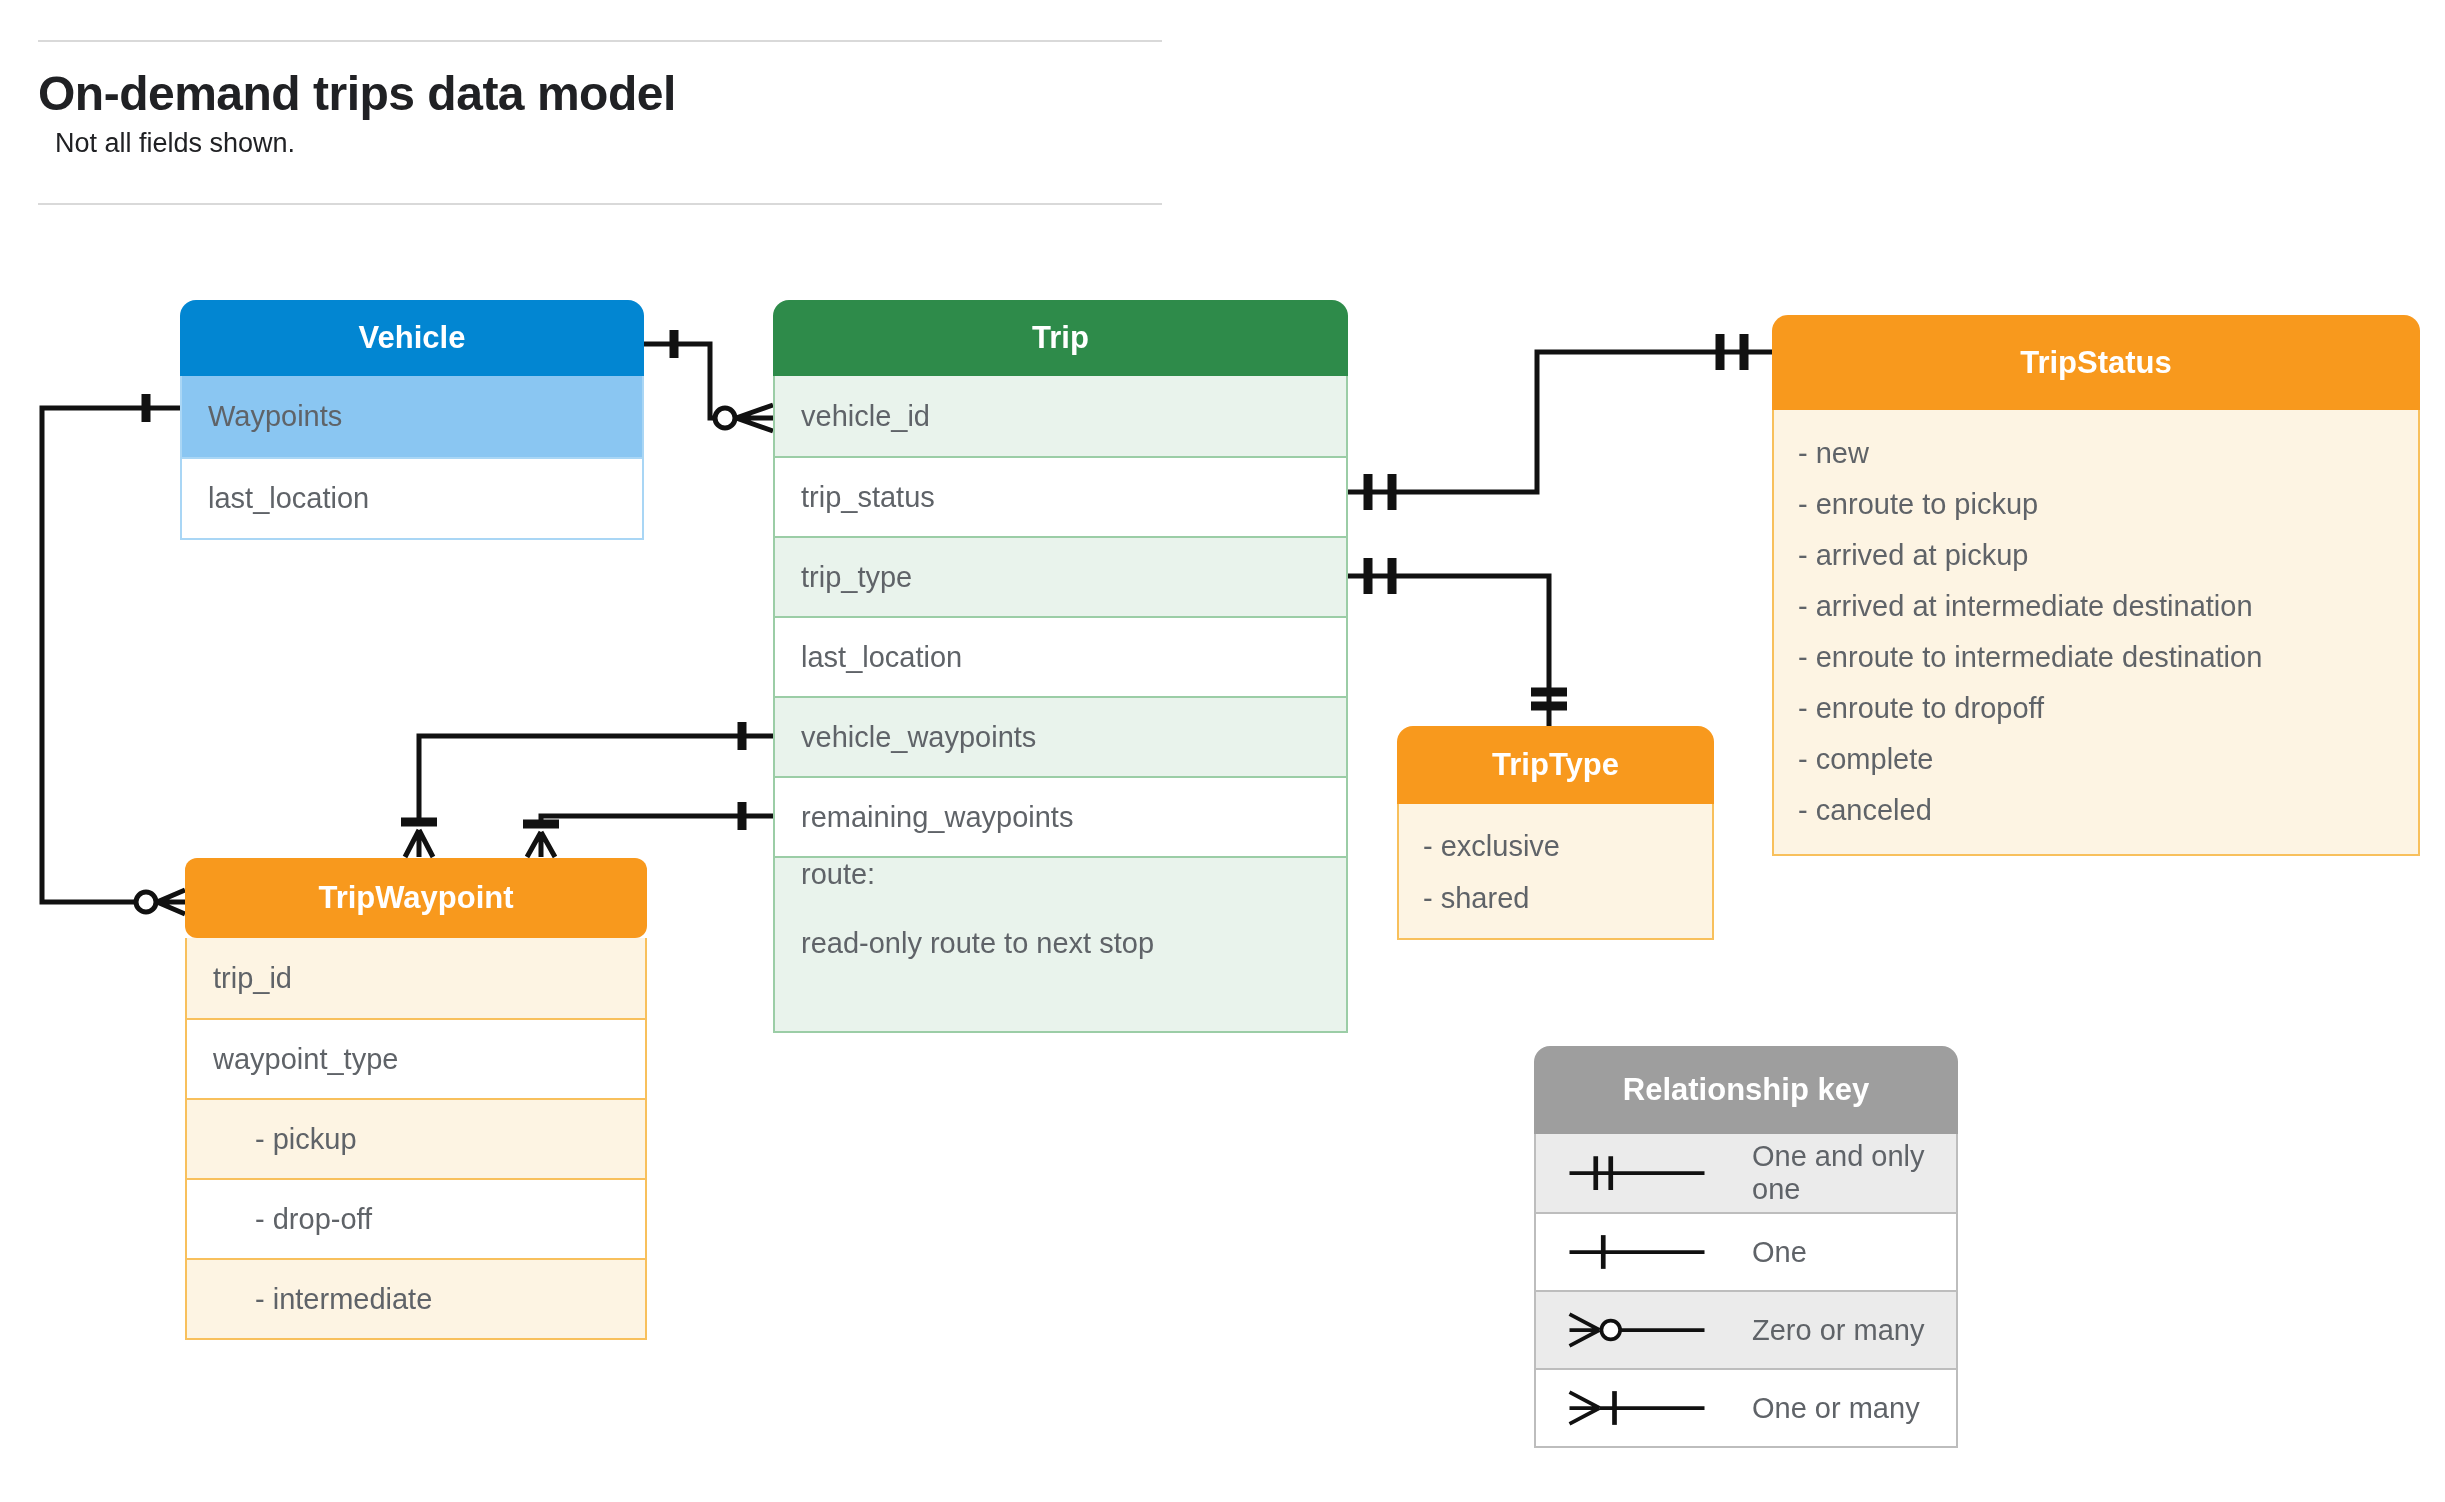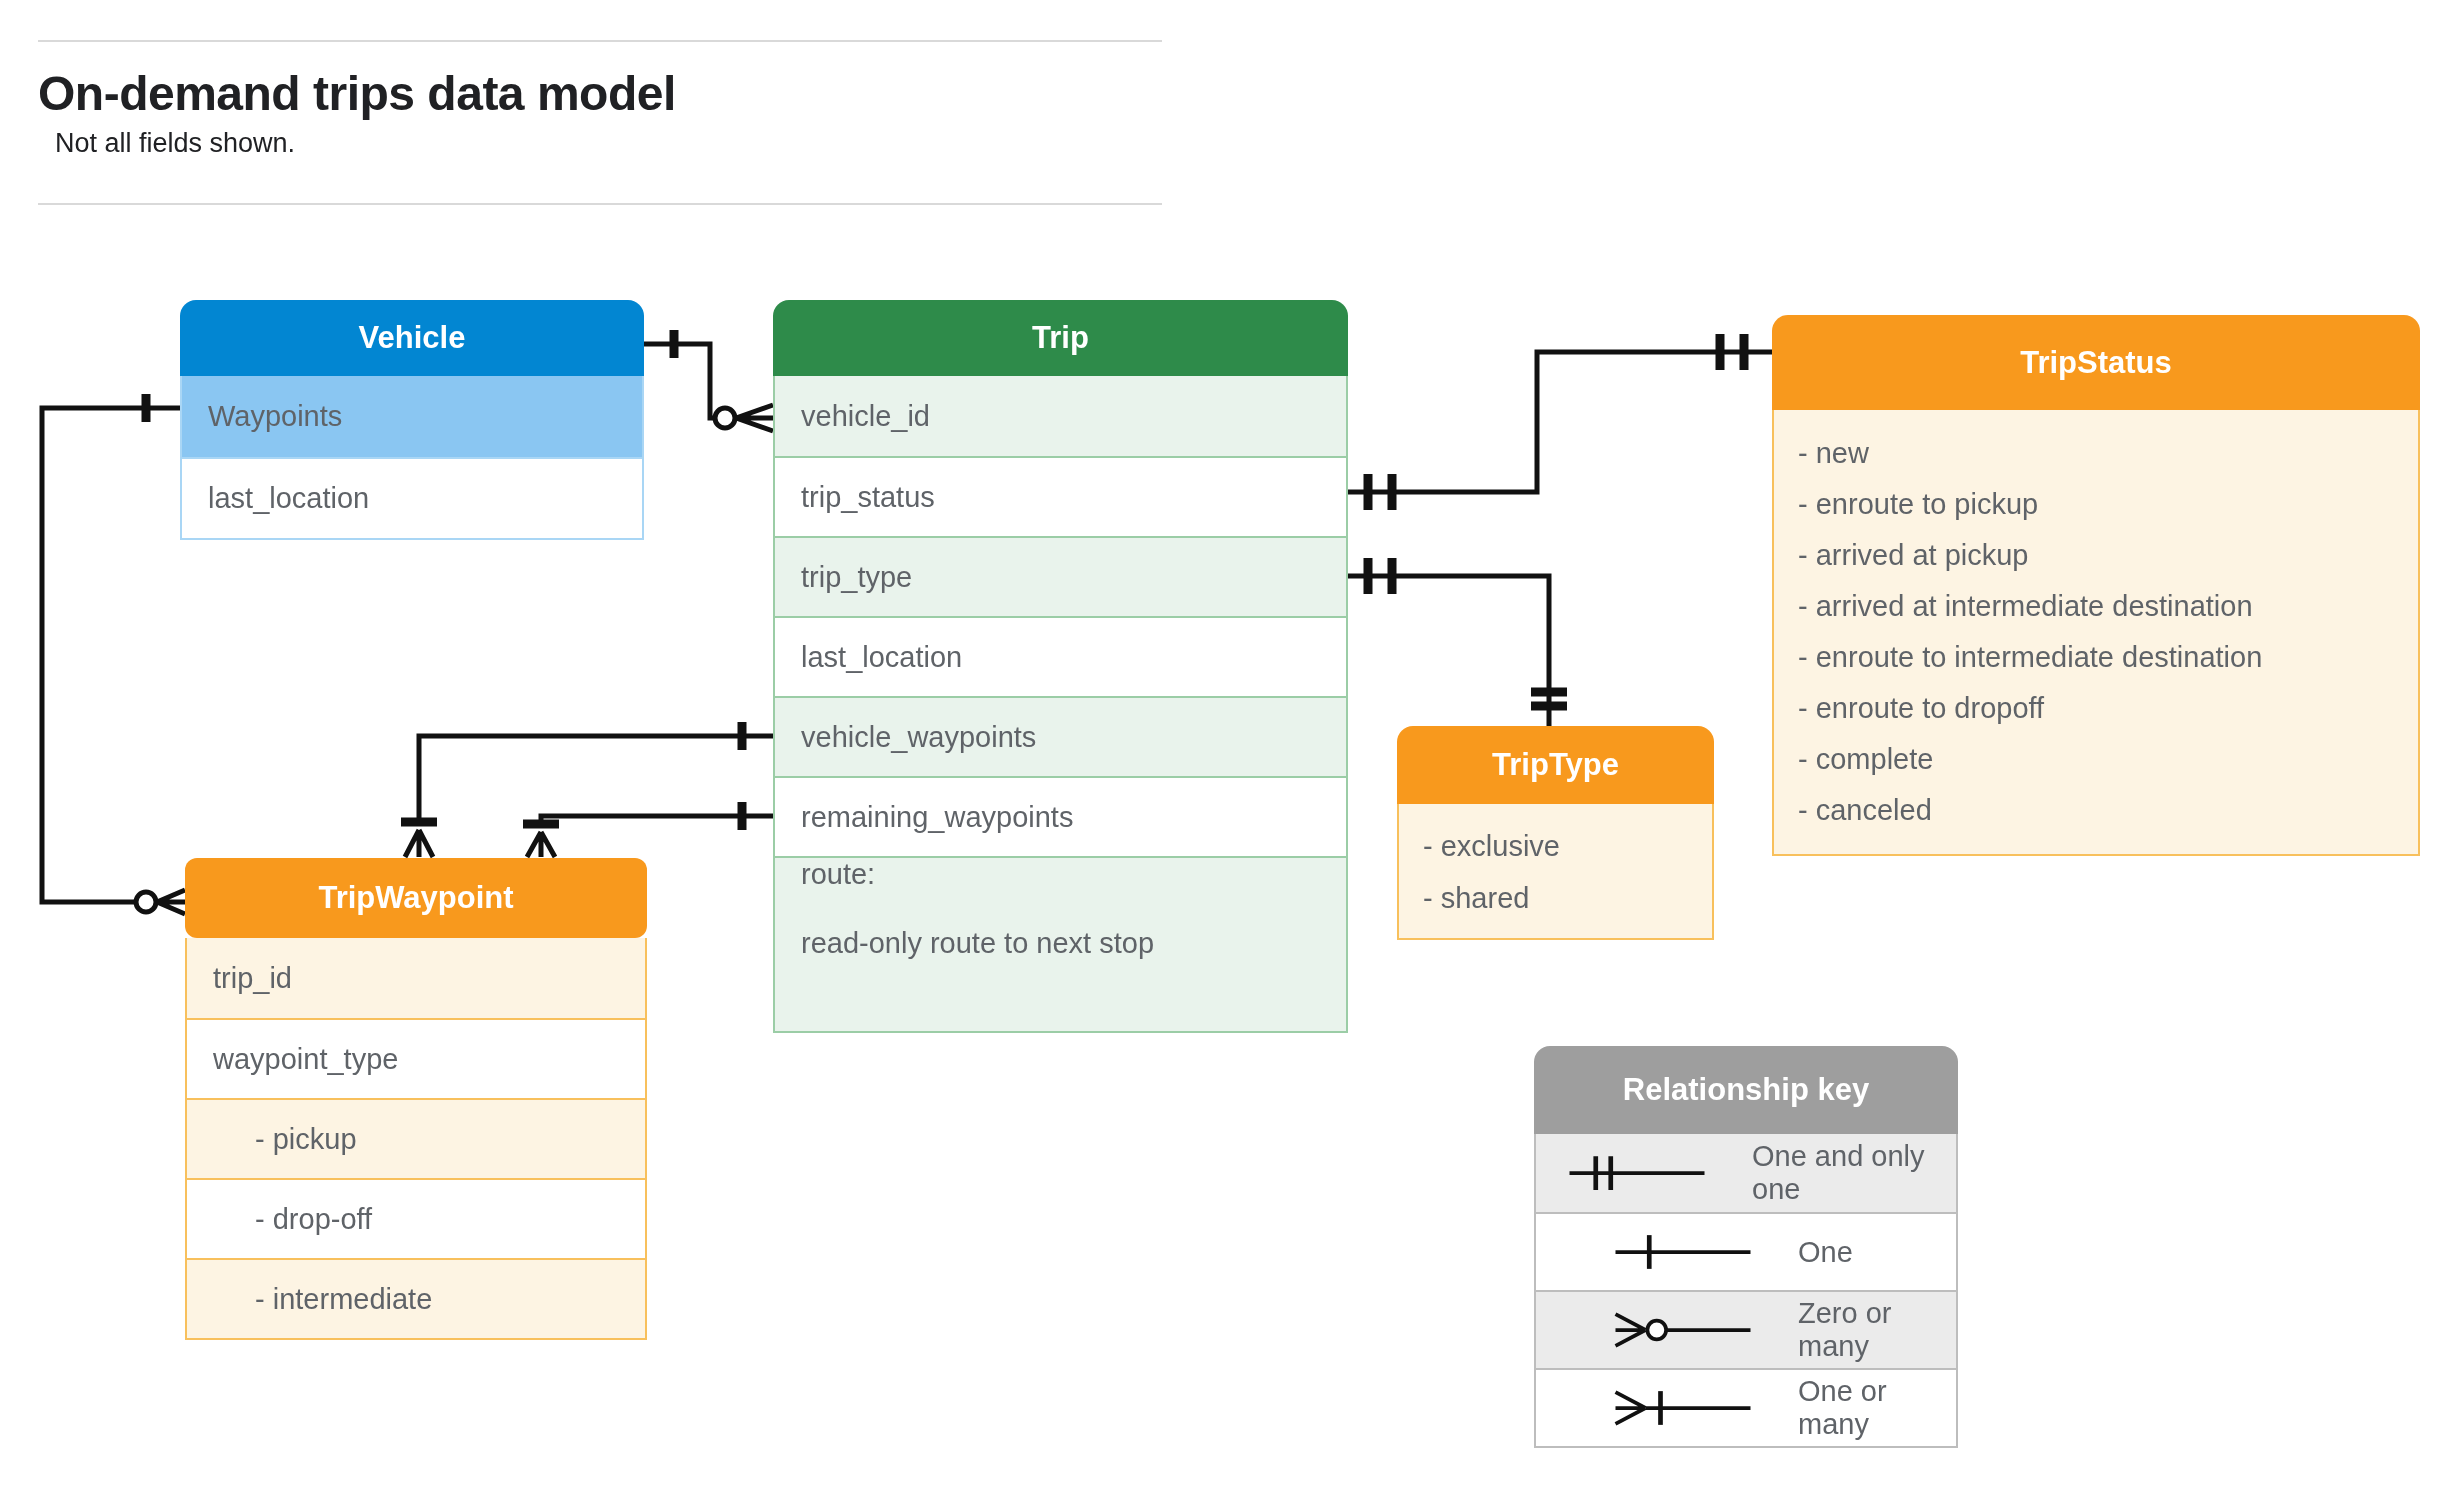--- a/index.html
+++ b/index.html
@@ -61,21 +61,21 @@
   .t-triptype .enum-list{background:var(--orange_row);height:134px;padding:16px 0 0 24px;}
   .t-triptype .enum-list div{line-height:52px;}
 
   .t-tripwaypoint .tbl-head{height:80px;border-radius:12px;}
 
   
   .t-key .tbl-head{background:var(--gray_header);height:88px;font-size:31px;}
   .t-key .tbl-body{border:2px solid var(--gray_border);border-top:none;}
   .t-key .tbl-row{height:78px;padding-left:0;}
   .t-key .tbl-row.alt{background:var(--gray_row);}
-  .t-key .tbl-row + .tbl-row{border-top:2px solid var(--gray_border);padding-left:46px;}
+  .t-key .tbl-row + .tbl-row{border-top:2px solid var(--gray_border);}
   .sym{width:150px;height:50px;margin-left:26px;flex:none;}
   .sym path{stroke:var(--connector);fill:none;}
   .sym .s-ln{stroke-width:4px;}
   .sym .s-tk{stroke-width:5px;}
   .sym circle{fill:#fff;stroke:var(--connector);stroke-width:4px;}
   .key-label{margin-left:40px;}
 </style>
 </head>
 <body>
 

